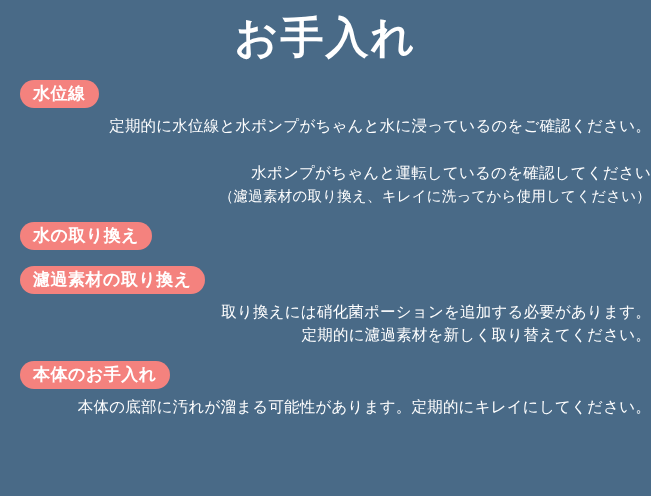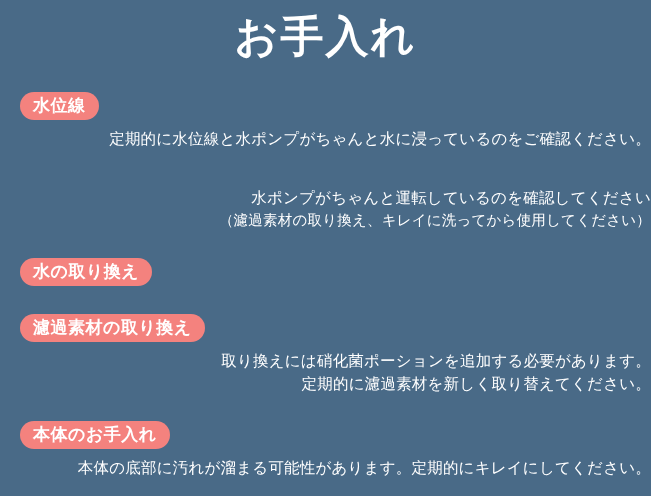--- a/index.html
+++ b/index.html
@@ -12,21 +12,20 @@
     overflow: hidden;
     font-family: "DejaVu Sans", "Liberation Sans", sans-serif;
   }
   .page {
     position: relative;
     width: 651px;
     height: 496px;
     background: #496a87;
     box-sizing: border-box;
     overflow: hidden;
-    font-family: Liberation Serif, serif;
   }
   .page-title {
     position: absolute;
     top: 8px;
     left: 0;
     width: 651px;
     text-align: center;
     color: #ffffff;
     font-size: 43px;
     font-weight: bold;
@@ -36,21 +35,20 @@
   }
   .sections {
     position: absolute;
     top: 80px;
     left: 0;
     width: 651px;
   }
   .section {
     position: relative;
     padding: 0 0 0 0;
-    margin-top: 12px;
   }
   .badge-row {
     padding-left: 20px;
     line-height: 0;
   }
   .badge {
     display: inline-block;
     background: #f4827e;
     color: #ffffff;
     font-size: 17px;

